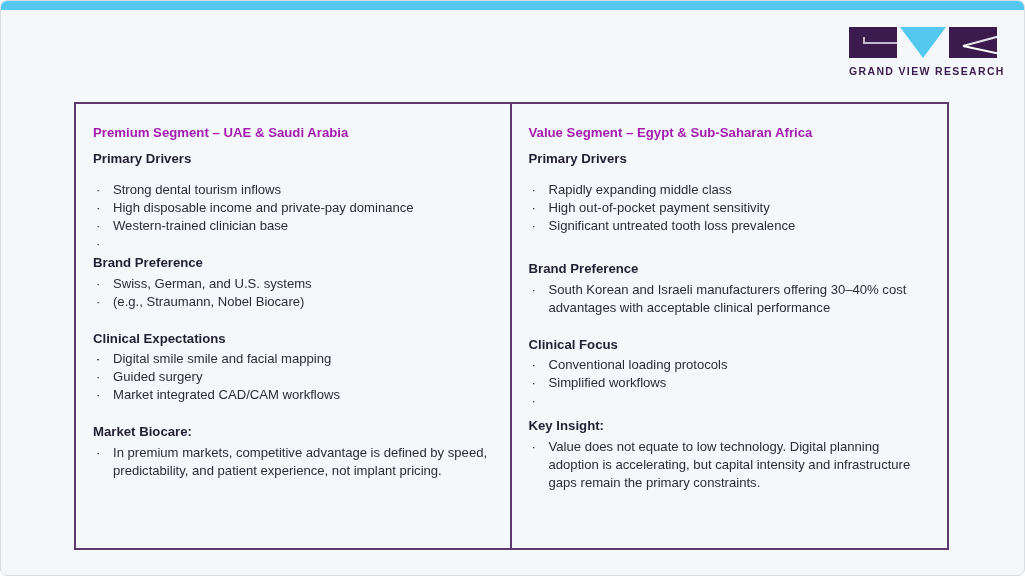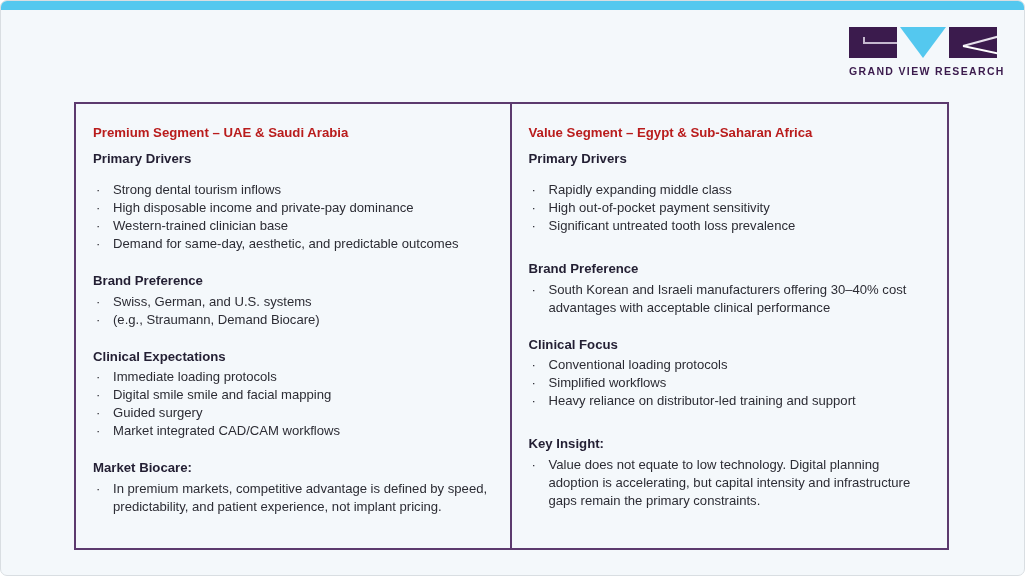--- a/index.html
+++ b/index.html
@@ -123,21 +123,21 @@
   .col {
     box-sizing: border-box;
     width: 50%;
     padding: 20px 22px 10px 17px;
   }
   .col-left {
     border-right: 2px solid #5c3a6e;
   }
 
   .heading {
-    color: #b91c1c;
+    color: #a21caf;
     font-size: 13.2px;
     font-weight: bold;
     line-height: 17.5px;
     margin: 0;
   }
   .sub-heading {
     color: #231f33;
     font-size: 13.2px;
     font-weight: bold;
     line-height: 17.5px;
@@ -199,36 +199,36 @@
     <div class="col col-left">
 
       <div class="heading">Premium Segment – UAE &amp; Saudi Arabia</div>
       <div class="sub-heading">Primary Drivers</div>
 
       <div class="section first">
         <ul class="bullets">
           <li><span class="dot">·</span><span>Strong dental tourism inflows</span></li>
           <li><span class="dot">·</span><span>High disposable income and private-pay dominance</span></li>
           <li><span class="dot">·</span><span>Western-trained clinician base</span></li>
-          <li><span class="dot">·</span><span>Demand for same-day, aesthetic, and predictable outcomes</span></li>
+          <li><span class="dot">·</span></li>
         </ul>
       </div>
 
       <div class="section">
         <div class="sub-heading">Brand Preference</div>
         <ul class="bullets">
           <li><span class="dot">·</span><span>Swiss, German, and U.S. systems</span></li>
-          <li><span class="dot">·</span><span>(e.g., Straumann, Demand Biocare)</span></li>
+          <li><span class="dot">·</span><span>(e.g., Straumann, Nobel Biocare)</span></li>
         </ul>
       </div>
 
       <div class="section">
         <div class="sub-heading">Clinical Expectations</div>
         <ul class="bullets">
-          <li><span class="dot">·</span><span>Immediate loading protocols</span></li>
+          <li><span class="dot">·</span></li>
           <li><span class="dot">·</span><span>Digital smile smile and facial mapping</span></li>
           <li><span class="dot">·</span><span>Guided surgery</span></li>
           <li><span class="dot">·</span><span>Market integrated CAD/CAM workflows</span></li>
         </ul>
       </div>
 
       <div class="section">
         <div class="sub-heading">Market Biocare:</div>
         <ul class="bullets">
           <li><span class="dot">·</span><span>In premium markets, competitive advantage is defined by speed, predictability, and patient experience, not implant pricing.</span></li>
@@ -256,21 +256,21 @@
         <ul class="bullets">
           <li><span class="dot">·</span><span>South Korean and Israeli manufacturers offering 30–40% cost advantages with acceptable clinical performance</span></li>
         </ul>
       </div>
 
       <div class="section">
         <div class="sub-heading">Clinical Focus</div>
         <ul class="bullets">
           <li><span class="dot">·</span><span>Conventional loading protocols</span></li>
           <li><span class="dot">·</span><span>Simplified workflows</span></li>
-          <li><span class="dot">·</span><span>Heavy reliance on distributor-led training and support</span></li>
+          <li><span class="dot">·</span></li>
         </ul>
         <div class="spacer-sm"></div>
       </div>
 
       <div class="section">
         <div class="sub-heading">Key Insight:</div>
         <ul class="bullets">
           <li><span class="dot">·</span><span>Value does not equate to low technology. Digital planning adoption is accelerating, but capital intensity and infrastructure gaps remain the primary constraints.</span></li>
         </ul>
       </div>

